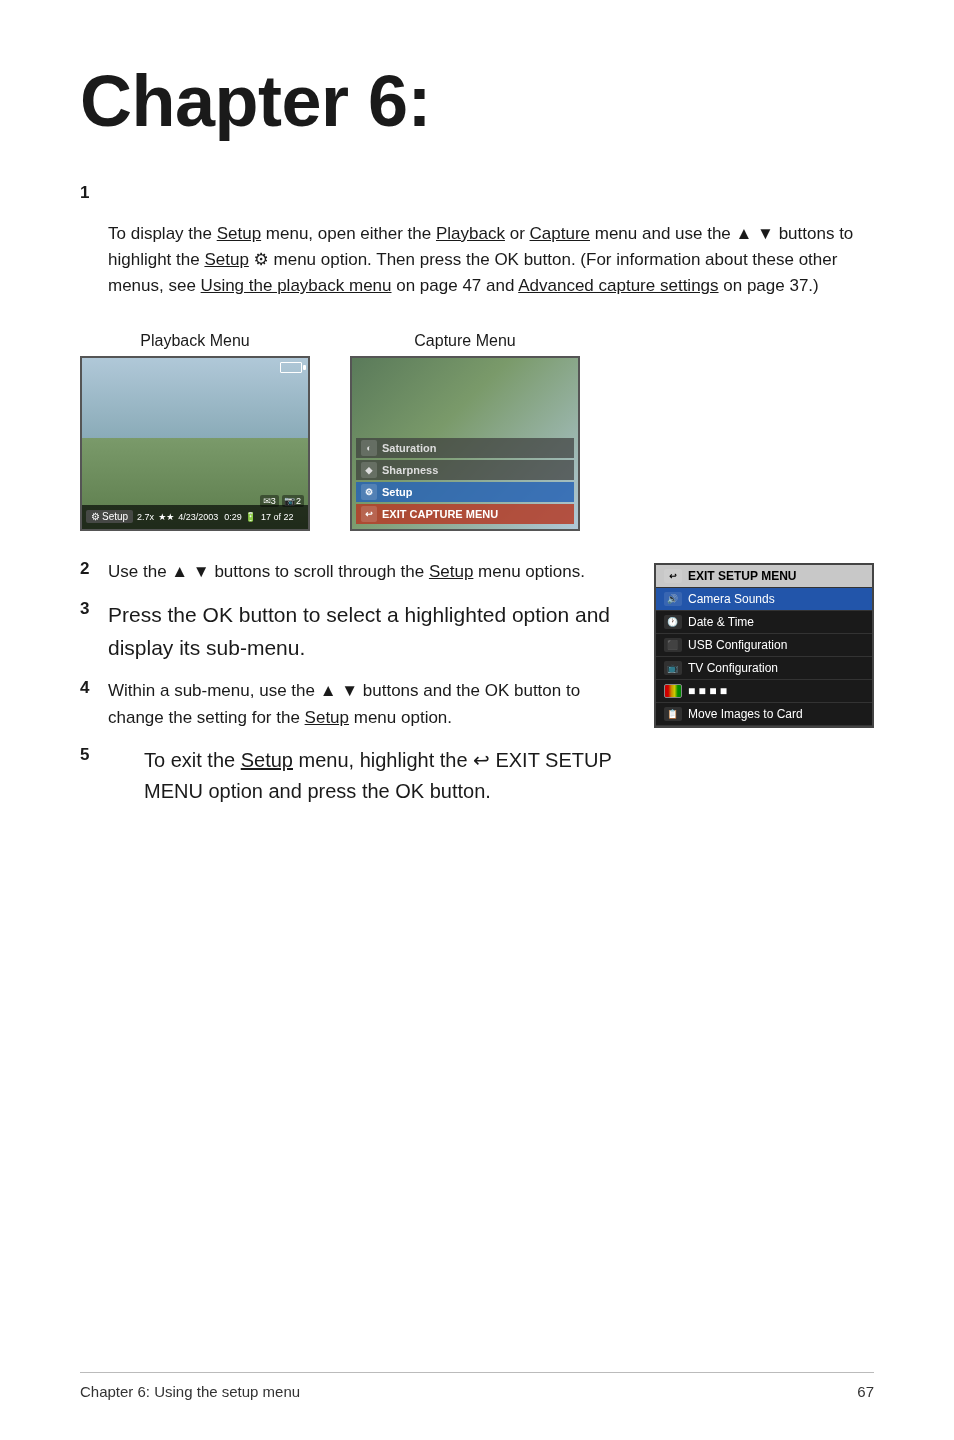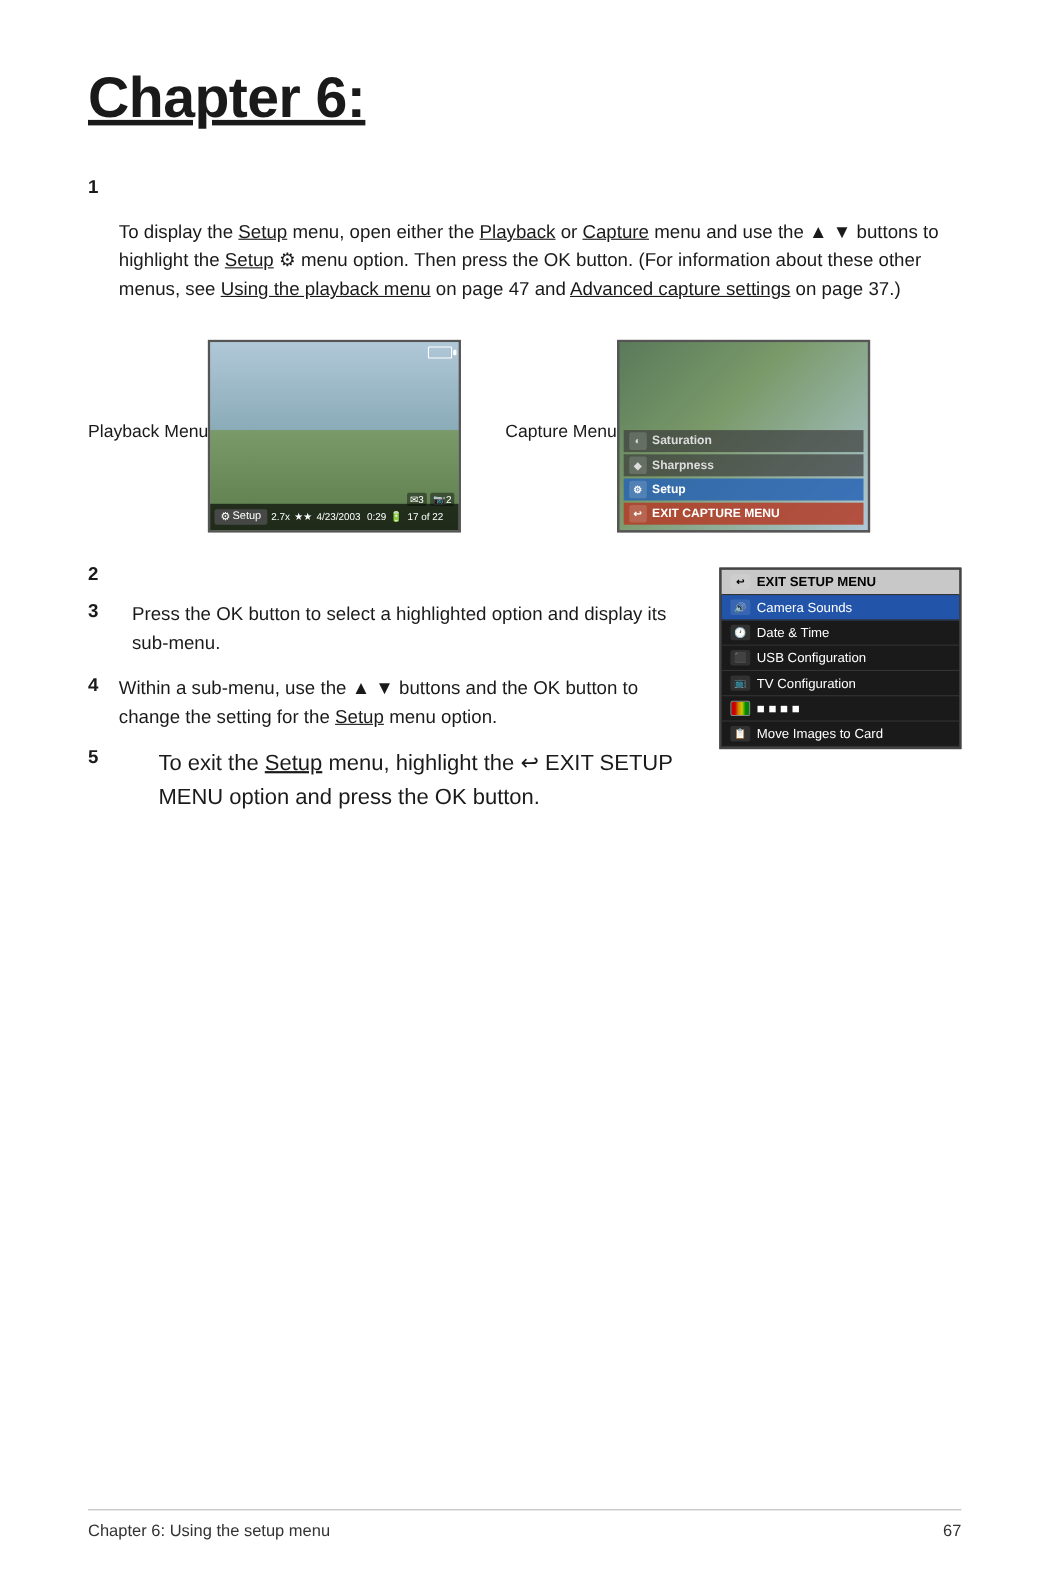--- a/index.html
+++ b/index.html
@@ -10,26 +10,25 @@
       background: #ffffff;
       font-family: Arial, sans-serif;
       font-size: 17px;
       color: #1a1a1a;
       padding: 60px 80px 60px 80px;
       position: relative;
     }
 
     h1 {
       font-family: Arial, sans-serif;
-      font-size: 52px;
+      font-size: 72px;
       font-weight: 900;
       line-height: 1.15;
       margin-bottom: 40px;
       letter-spacing: -0.5px;
-      text-decoration: underline;
     }
 
     .intro-section {
       margin-bottom: 32px;
     }
 
     .step-num {
       font-weight: bold;
       min-width: 22px;
       margin-right: 6px;
@@ -43,20 +42,21 @@
     
     .images-row {
       display: flex;
       gap: 40px;
       margin: 20px 0 28px 0;
       align-items: flex-start;
     }
 
     .image-block {
       display: flex;
+      flex-direction: column;
       align-items: center;
     }
 
     .image-label {
       font-size: 16px;
       margin-bottom: 6px;
       color: #1a1a1a;
     }
 
     
@@ -368,25 +368,28 @@
       </div>
     </div>
   </div>
 </div>
 
 <div class="steps-with-panel">
   <div class="steps-col">
 
     <div style="display:flex; align-items:flex-start; margin-bottom:14px;">
       <span class="step-num">2</span>
+      <p style="font-size:17px; line-height:1.55;">
+        Use the <span>▲ ▼</span> buttons to scroll through the <span class="underline">Setup</span> menu options.
+      </p>
     </div>
 
     <div style="display:flex; align-items:flex-start; margin-bottom:14px;">
       <span class="step-num">3</span>
-      <p style="font-size:17px; line-height:1.55;margin-left:12px;">
+      <p style="font-size:21px; line-height:1.55;">
         Press the OK button to select a highlighted option and display its sub-menu.
       </p>
     </div>
 
     <div style="display:flex; align-items:flex-start; margin-bottom:14px;">
       <span class="step-num">4</span>
       <p style="font-size:17px; line-height:1.55;">
         Within a sub-menu, use the <span>▲ ▼</span> buttons and the OK
         button to change the setting for the <span class="underline">Setup</span> menu option.
       </p>

